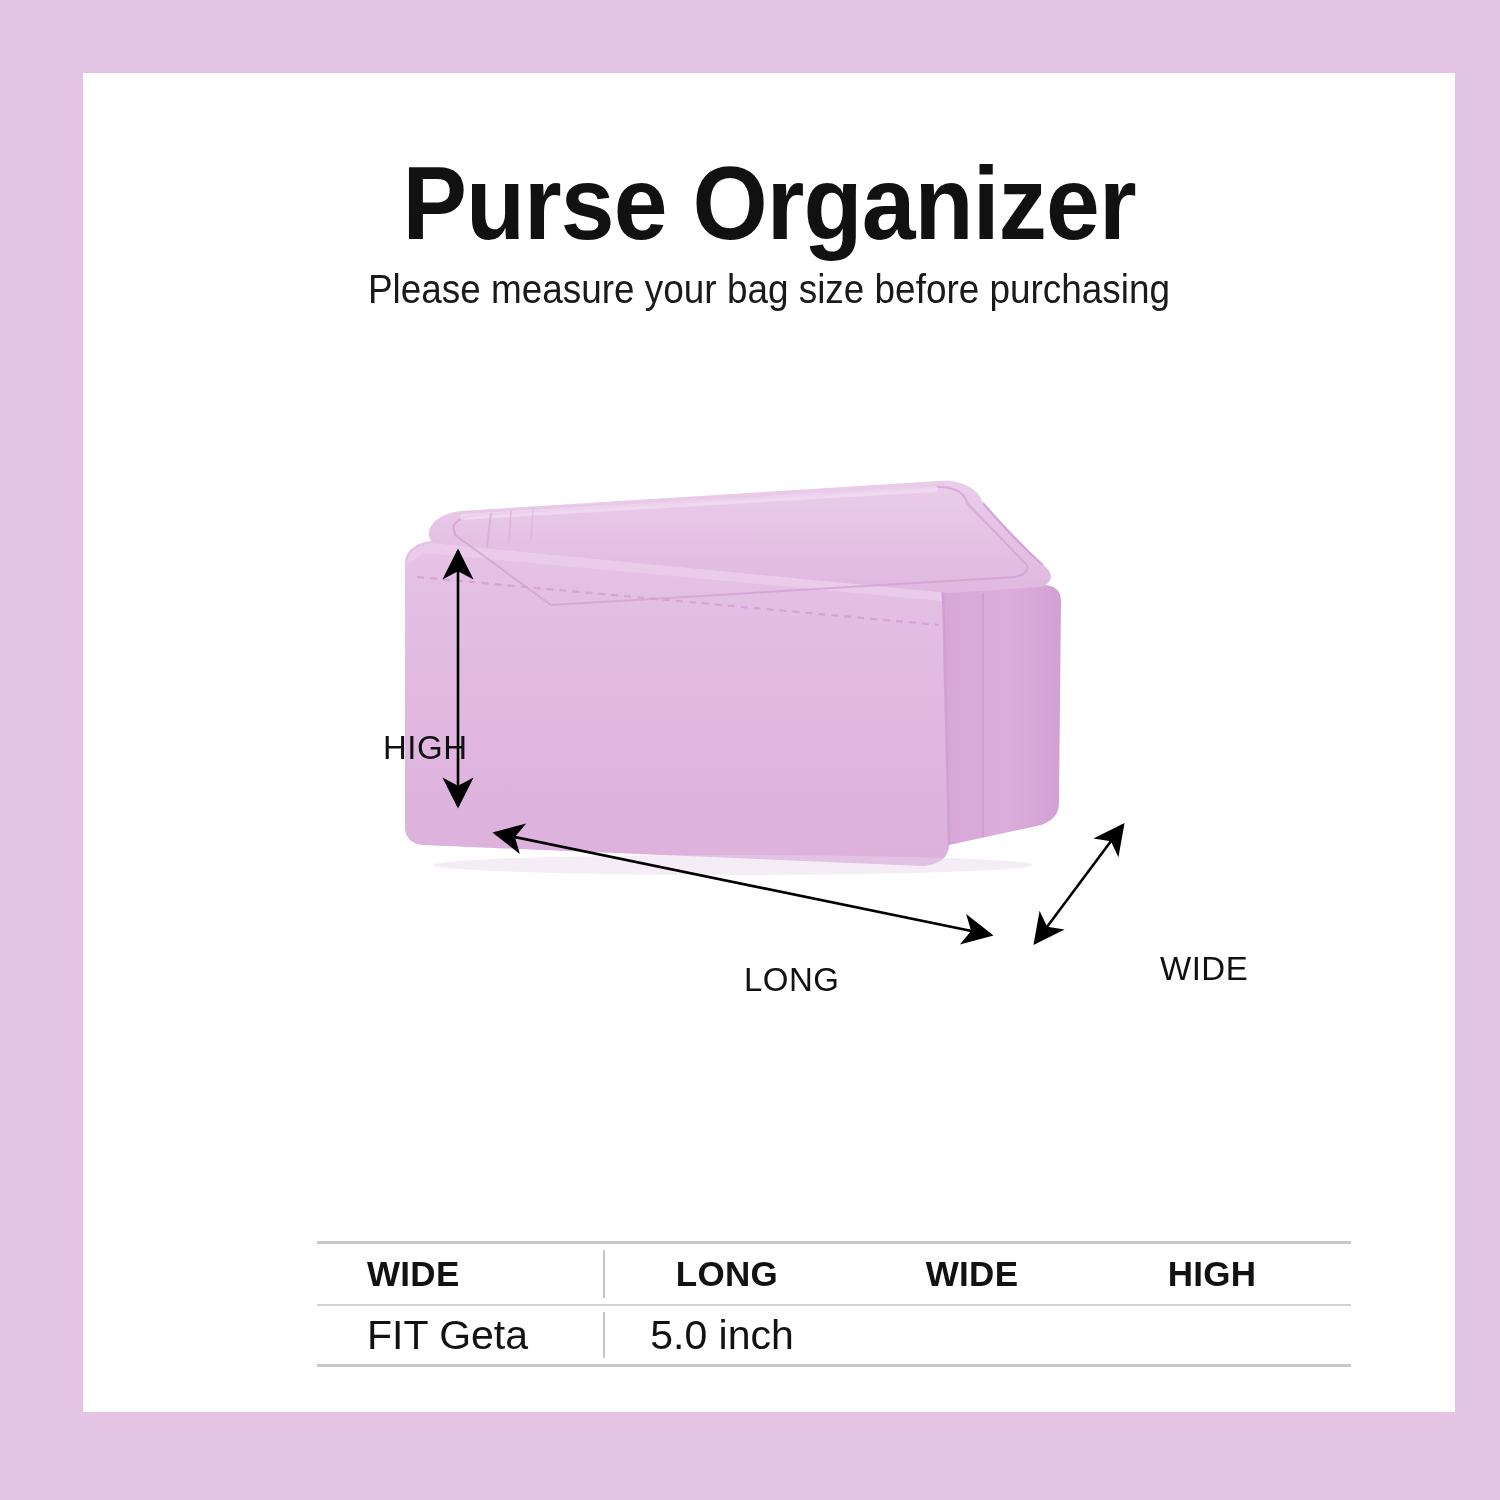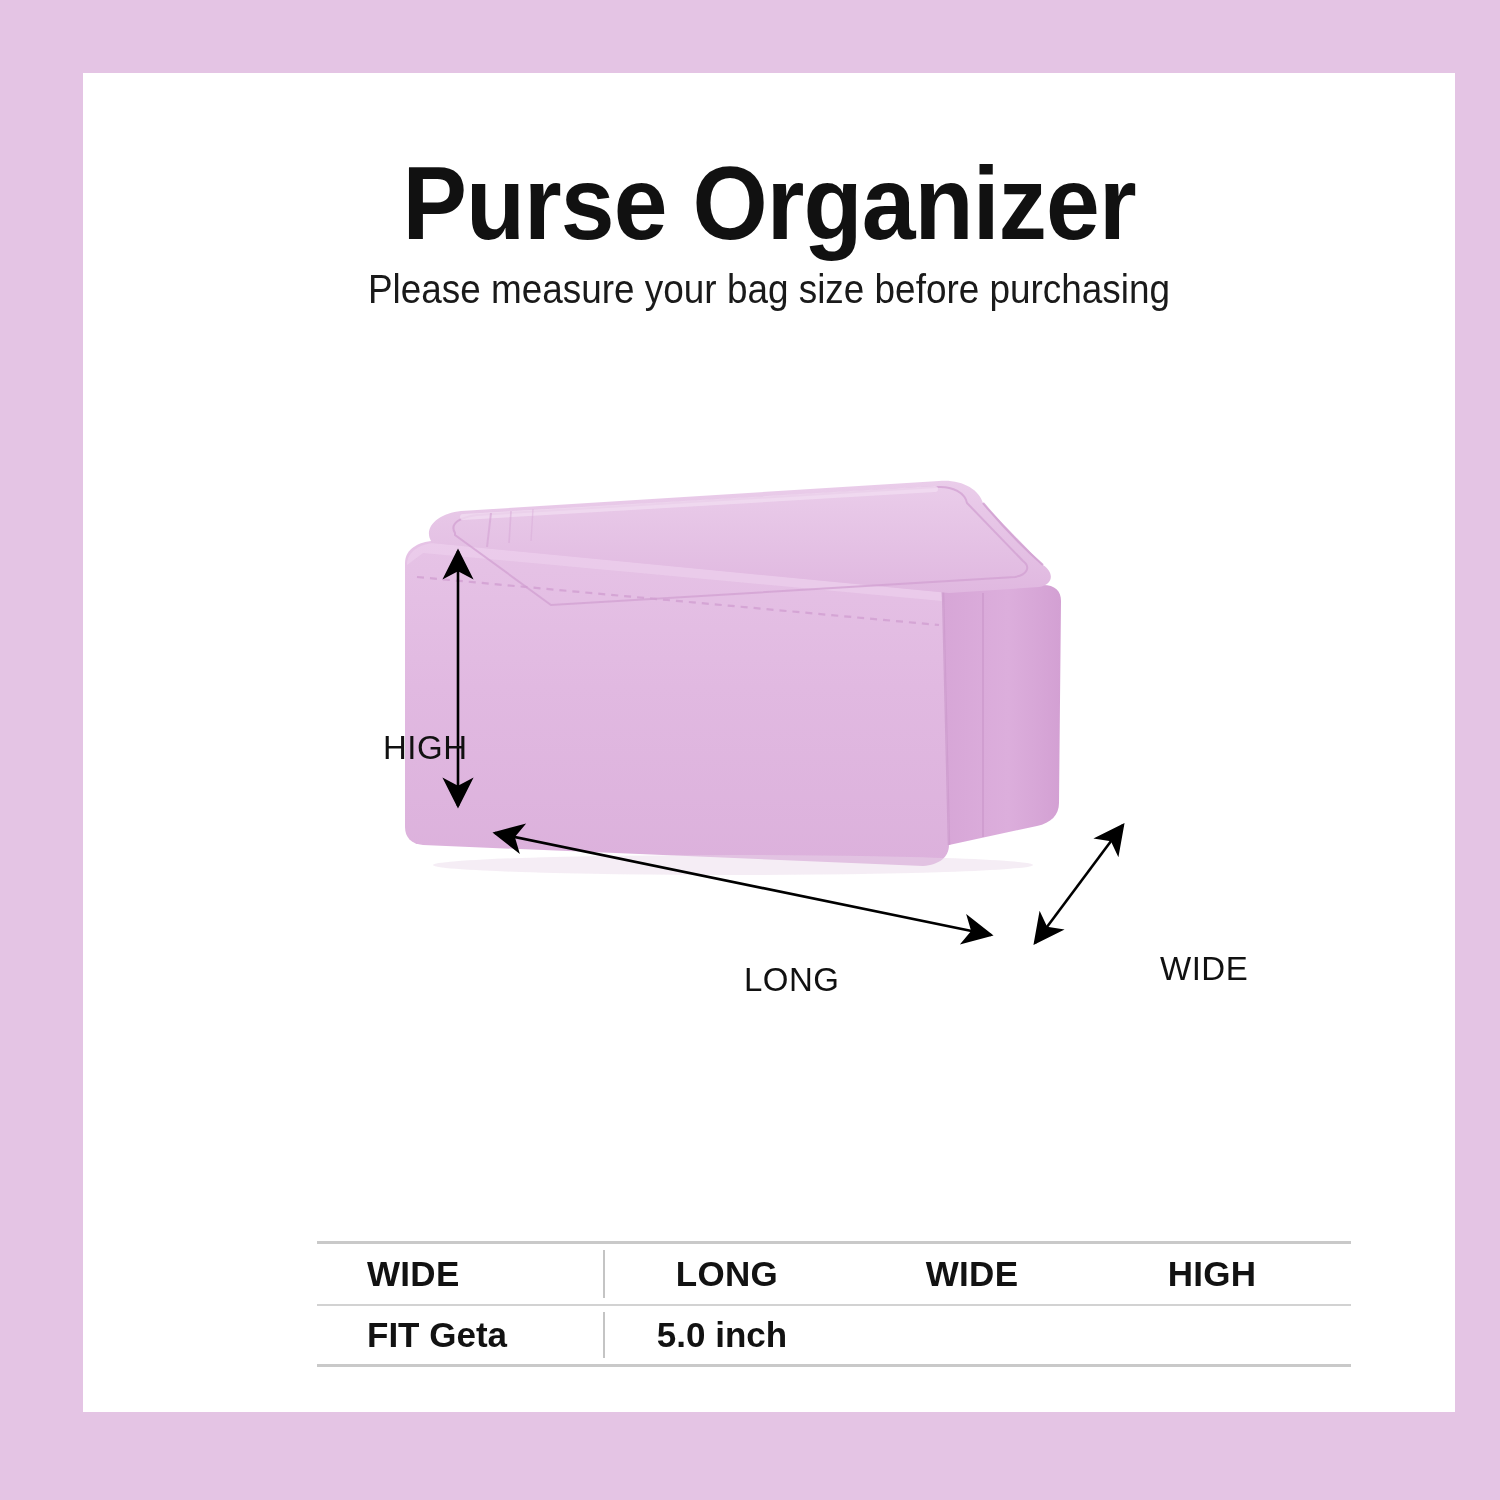--- a/index.html
+++ b/index.html
@@ -125,22 +125,22 @@
     font-family: "Liberation Sans Narrow", "Liberation Sans", sans-serif;
     color: #121212;
     white-space: nowrap;
   }
   .trow.header .tcell {
     font-weight: 700;
     font-size: 35px;
     letter-spacing: 0.3px;
   }
   .trow.body .tcell {
-    font-weight: 700;
-    font-size: 35px;
+    font-weight: 400;
+    font-size: 41px;
   }
 
   .c-size { width: 285px; padding-left: 50px; box-sizing: border-box; }
   .c-long { width: 250px; text-align: center; }
   .c-wide { width: 240px; text-align: center; }
   .c-high { width: 240px; text-align: center; }
 
   .vdiv {
     position: absolute;
     left: 286px;

